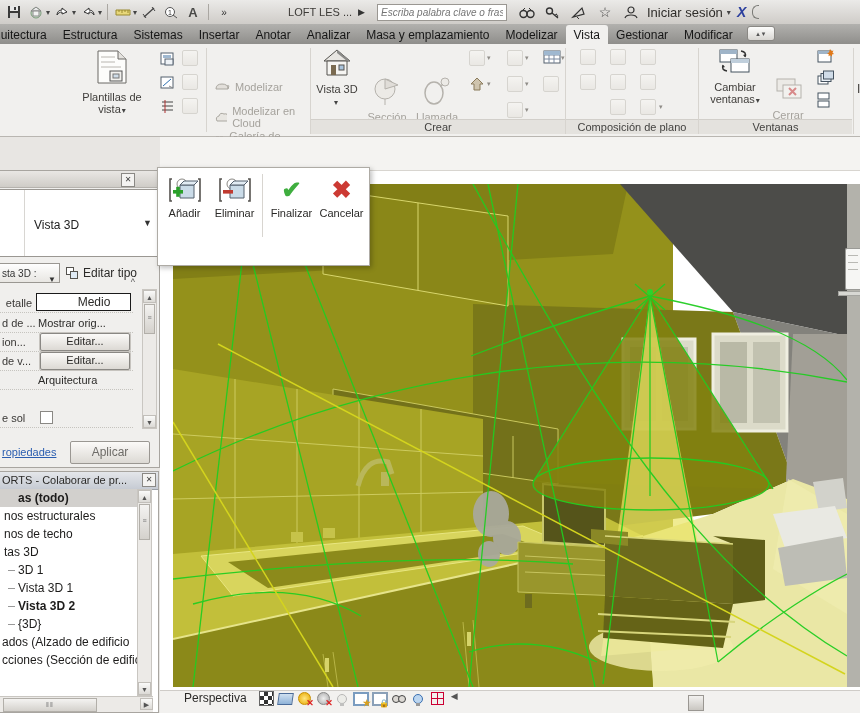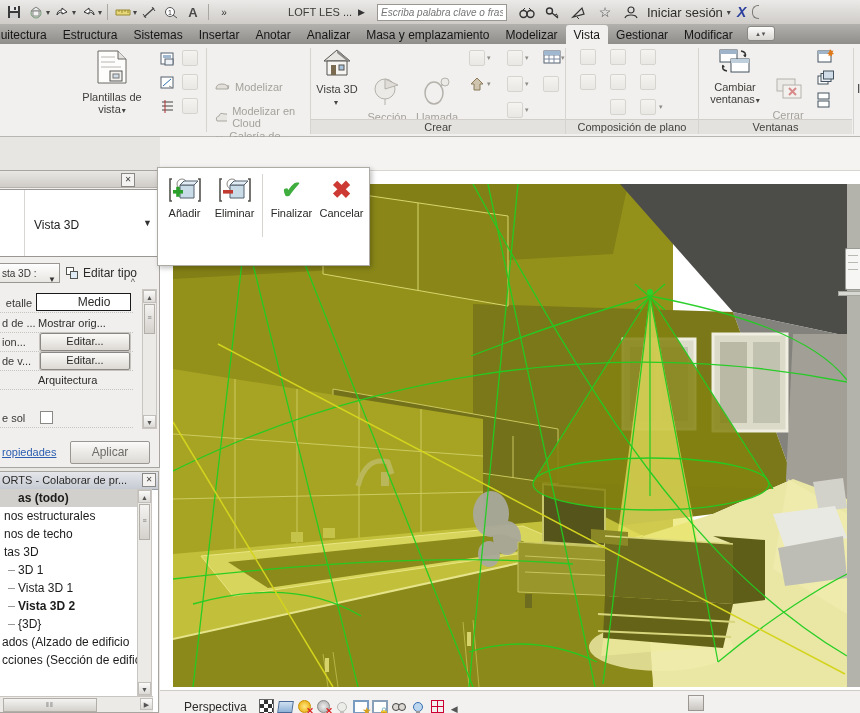--- a/index.html
+++ b/index.html
@@ -117,21 +117,21 @@
   #ctx{left:157px;top:167px;width:211px;height:97px;background:#fff;border:1px solid #aeaba5;box-shadow:2px 2px 5px rgba(0,0,0,.25);}
   .ctxbtn{position:absolute;top:5px;width:47px;height:62px;text-align:center;font-size:11px;color:#2b2a28;}
   .ctxbtn .cicon{height:34px;display:flex;align-items:center;justify-content:center;}
   #ctx .vline{position:absolute;left:104px;top:6px;bottom:28px;width:1px;background:#d8d5d0;}
   .checkmark{font-size:24px;color:#3fae3f;font-weight:bold;line-height:30px;}
   .crossmark{font-size:24px;color:#cc3a33;font-weight:bold;line-height:30px;}
   #ctx-footer{position:absolute;left:0px;right:0px;bottom:0px;height:18px;background:#fbf6cc;border-top:1px solid #b8b06a;
      font-size:11px;color:#3a3830;text-align:center;line-height:17px;box-shadow:inset 0 0 0 1px #fffce6;}
 
   
-  #statusbar{left:160px;top:690px;width:700px;height:23px;background:#f2f1ef;border-top:1px solid #cfccc8;display:flex;align-items:flex-end;}
+  #statusbar{left:160px;top:690px;width:700px;height:23px;background:#f2f1ef;border-top:1px solid #cfccc8;display:flex;align-items:flex-start;}
   #persp-label{font-size:12px;color:#2b2a28;margin-left:24px;margin-right:10px;}
   .sic{width:17px;height:15px;margin:0 1px;display:inline-flex;align-items:center;justify-content:center;position:relative;}
   .checker{width:13px;height:13px;background:
      linear-gradient(45deg,#333 25%,transparent 25%,transparent 75%,#333 75%),
      linear-gradient(45deg,#333 25%,#fff 25%,#fff 75%,#333 75%);
      background-size:8px 8px;background-position:0 0,4px 4px;border:1px solid #666;}
   .bluebox{width:13px;height:10px;background:linear-gradient(#cfe0f0,#8fb3d8);border:1px solid #4a6b99;transform:skewX(-8deg);}
   .suny{width:11px;height:11px;border-radius:50%;background:radial-gradient(#ffe680,#e8a800);border:1px solid #c88f00;}
   .sung{width:11px;height:11px;border-radius:50%;background:radial-gradient(#eee,#aaa);border:1px solid #888;}
   .redx{position:absolute;right:-1px;bottom:-2px;color:#d22;font-size:9px;font-weight:bold;}

